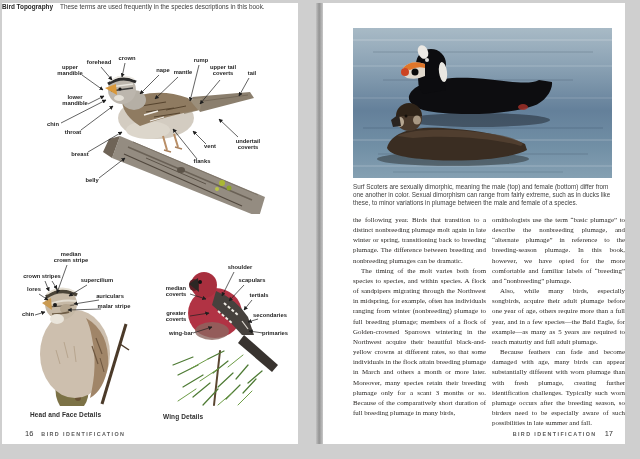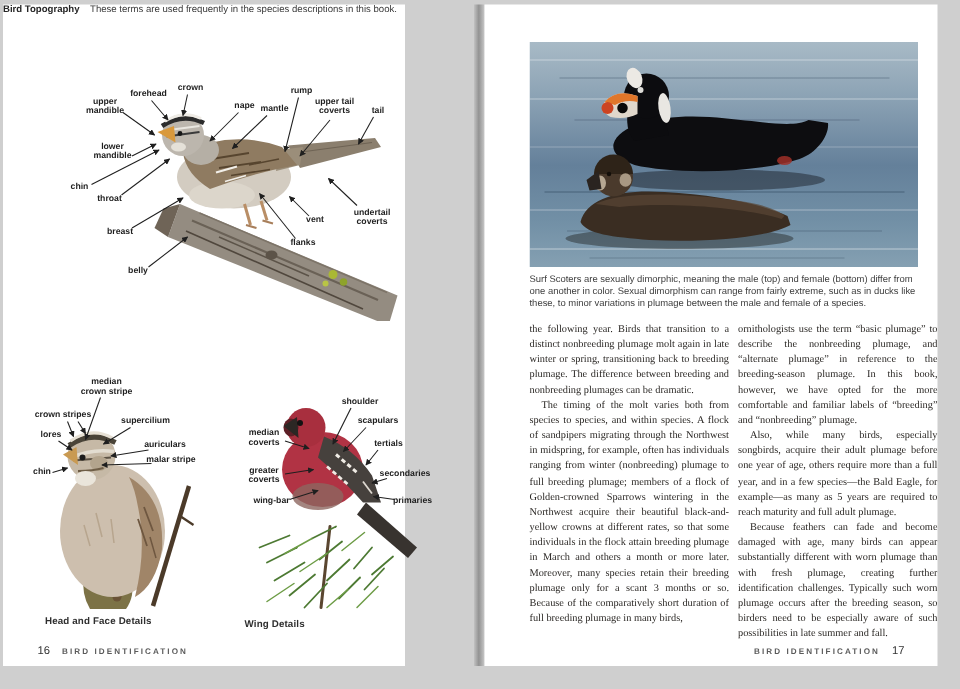--- a/index.html
+++ b/index.html
@@ -2,37 +2,37 @@
 <html style="--page-background: #cfcfcf; --water-blue: #7b95a9; --scoter-bill-orange: #e0762a; --grosbeak-red: #b13344; --sparrow-brown: #8f7b61; --moss-green: #9fae3a; --text-dark: #2a2724; --label-dark: #1f1f1f;"><head>
 <meta charset="utf-8">
 <style>
   html,body{margin:0;padding:0;}
   body{
     width:640px;height:459px;position:relative;overflow:hidden;
     background:var(--page-background,#cfcfcf);
     font-family:"Liberation Sans",sans-serif;
   }
   .page{position:absolute;top:3px;height:441px;background:#ffffff;}
-  #page-left{left:2px;width:268px;}
+  #page-left{left:2px;width:296px;}
   #page-right{left:323px;width:302px;}
   #gutter{position:absolute;top:3px;left:316px;width:7px;height:441px;
     background:linear-gradient(to right,#c2c2c2,#939393 45%,#a0a0a0 60%,#c8c8c8);}
   svg{position:absolute;display:block;}
   .dlabel{font:600 5.8px "Liberation Sans",sans-serif;fill:var(--label-dark,#1f1f1f);}
   .leader{stroke:var(--label-dark,#1f1f1f);stroke-width:0.7;}
   
   .diagram-caption{position:absolute;font-size:6.5px;font-weight:700;color:#2e2e2e;letter-spacing:.1px;}
   #topo-caption{top:215px;left:29px;font-weight:400;color:#3a3a3a;font-size:6.4px;}
   #topo-caption b{font-weight:700;color:#262626;margin-right:7px;}
   
   .footer{position:absolute;top:426px;display:flex;align-items:baseline;gap:8px;}
   .footer .sec{font-size:5.4px;font-weight:700;letter-spacing:1.4px;color:#5a5a5a;}
   .footer .num{font-size:7.5px;font-weight:400;color:#333;}
   #footer-left{left:23px;}
-  #footer-right{right:22px;margin-left:36px;}
+  #footer-right{right:12px;margin-left:36px;}
   
   #photo-caption{position:absolute;left:30px;top:180px;width:262px;
     font-size:6.3px;line-height:8px;color:#3d3d3d;}
   #body-text{position:absolute;left:30px;top:212px;width:272px;height:218px;
     display:flex;gap:6px;overflow:hidden;}
   .col{width:133px;
     font-family:"Liberation Serif",serif;font-size:6.9px;line-height:10.15px;
     color:var(--text-dark,#2a2724);text-align:justify;}
   .col p{margin:0;}
   .col p.indent{text-indent:8px;}

